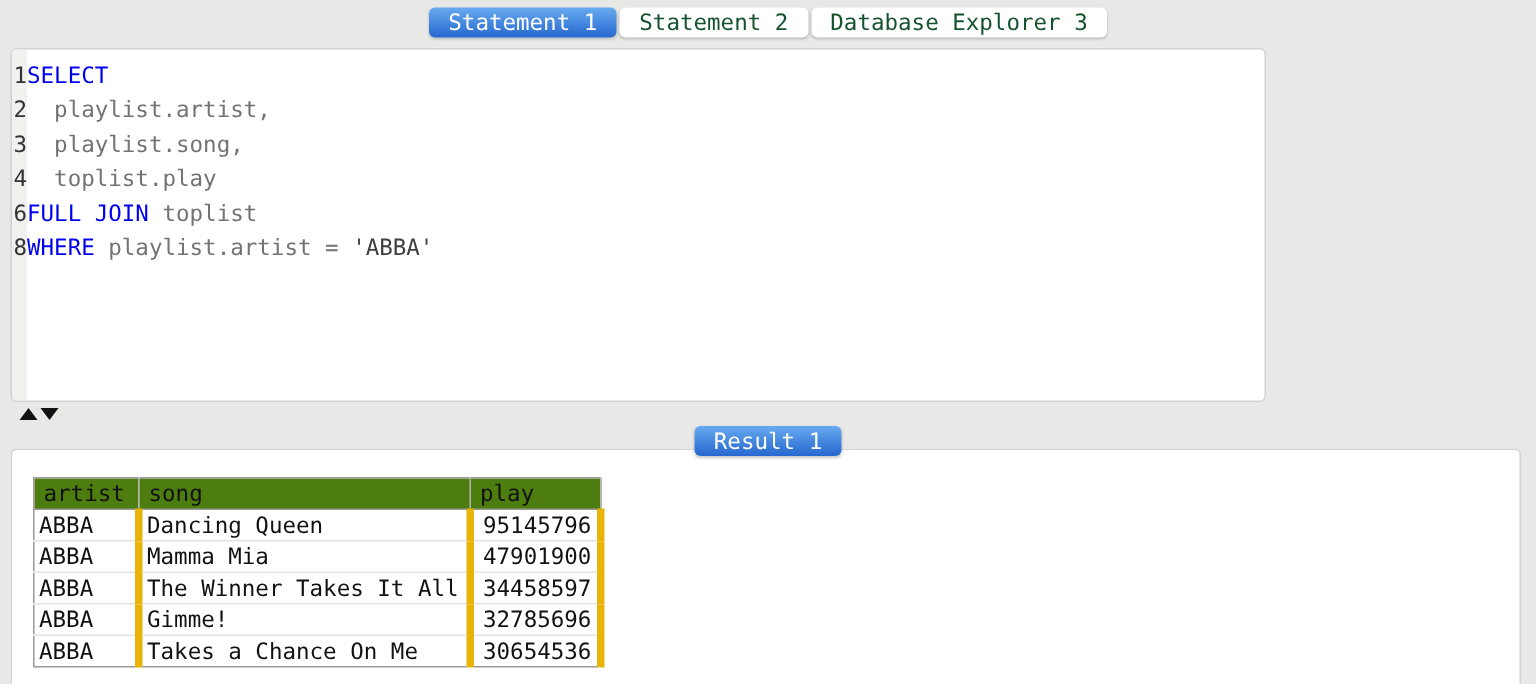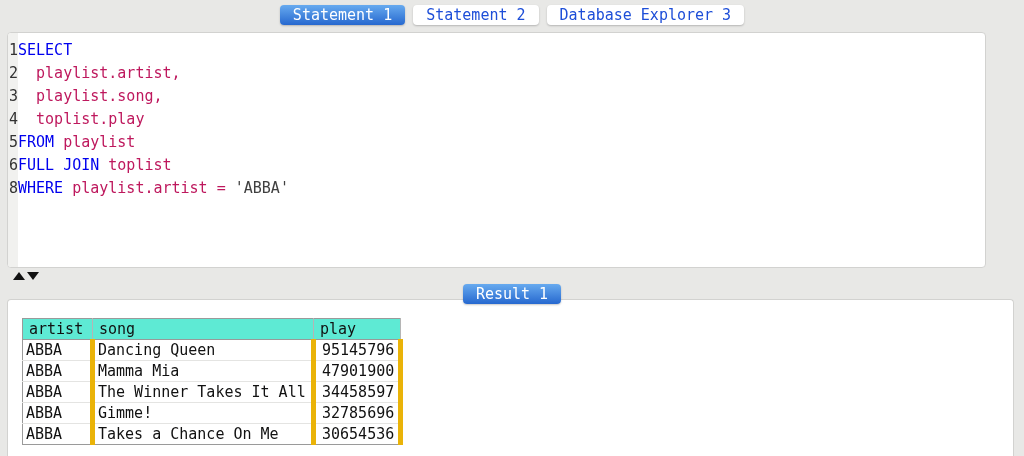--- a/index.html
+++ b/index.html
@@ -11,47 +11,47 @@
     font-family: "DejaVu Sans Mono", "Liberation Mono", monospace;
     overflow: hidden;
   }
   
   .tabbar {
     position: absolute;
     left: 0;
     width: 1024px;
     display: flex;
     justify-content: center;
-    gap: 8px;
+    gap: 2px;
     z-index: 5;
   }
   .tabbar.top { top: 5px; }
   .tabbar.bottom { top: 284px; text-align: right; }
   .tab {
     height: 20px;
     line-height: 20px;
     padding: 0 13px;
     font-size: 15px;
     background: #ffffff;
-    color: #1d4ed8;
+    color: #14532d;
     border-radius: 4px;
     box-shadow: 0 1px 2px rgba(0,0,0,0.22);
     cursor: pointer;
     white-space: pre;
   }
   .tab.active {
     background: linear-gradient(#67aaef, #2668cf);
     color: #ffffff;
   }
   
   .editor-panel {
     position: absolute;
     left: 7px;
     top: 32px;
-    width: 979px;
+    width: 837px;
     height: 236px;
     box-sizing: border-box;
     background: #ffffff;
     border: 1px solid #d2d2d0;
     border-radius: 4px;
     overflow: hidden;
   }
   .gutter-strip {
     position: absolute;
     left: 0; top: 0; bottom: 0;
@@ -66,21 +66,21 @@
     line-height: 23px;
   }
   .code-line { white-space: pre; }
   .ln {
     display: inline-block;
     width: 10px;
     text-align: right;
     color: #333333;
   }
   .seg-keyword { color: #0000ee; }
-  .seg-plain   { color: #be185d; }
+  .seg-plain   { color: #737373; }
   .seg-string  { color: #404040; }
   
   .splitter {
     position: absolute;
     left: 0;
     top: 268px;
     width: 1024px;
     height: 30px;
     cursor: row-resize;
   }
@@ -122,21 +122,21 @@
     border-collapse: collapse;
     font-size: 15px;
     color: #111111;
     border: 1px solid #9a9a9a;
   }
   .result-table th {
     font-weight: normal;
     text-align: left;
     height: 20px;
     padding: 0 4px 0 6px;
-    background: #5eead4;
+    background: #4d7c0f;
     border-bottom: 1px solid #999999;
     border-right: 1px solid #b5b5b5;
     white-space: pre;
     margin-top: 44px;
   }
   .result-table td {
     height: 20px;
     padding: 0 4px 0 3px;
     border-bottom: 1px solid #e4e4e2;
     border-right: 5px solid #eab308;
@@ -156,21 +156,20 @@
       <div class="tab">Database Explorer 3</div>
     </div>
 
   <div class="editor-panel">
     <div class="gutter-strip"></div>
     <div class="code" id="code-lines">
         <div class="code-line"><span class="ln">1</span><span class="seg-keyword">SELECT</span></div>
         <div class="code-line"><span class="ln">2</span><span class="seg-plain">  playlist.artist,</span></div>
         <div class="code-line"><span class="ln">3</span><span class="seg-plain">  playlist.song,</span></div>
         <div class="code-line"><span class="ln">4</span><span class="seg-plain">  toplist.play</span></div>
-        <div class="code-line"><span class="ln">5</span><span class="seg-keyword">FROM</span><span class="seg-plain"> playlist</span></div>
         <div class="code-line"><span class="ln">6</span><span class="seg-keyword">FULL JOIN</span><span class="seg-plain"> toplist</span></div>
         <div class="code-line"><span class="ln">8</span><span class="seg-keyword">WHERE</span><span class="seg-plain"> playlist.artist = </span><span class="seg-string">'ABBA'</span></div>
       </div>
   </div>
 
   <div class="splitter"></div>
   <div class="arrow-up"></div>
   <div class="arrow-down"></div>
 
   <div class="tabbar bottom" id="result-tabs">

